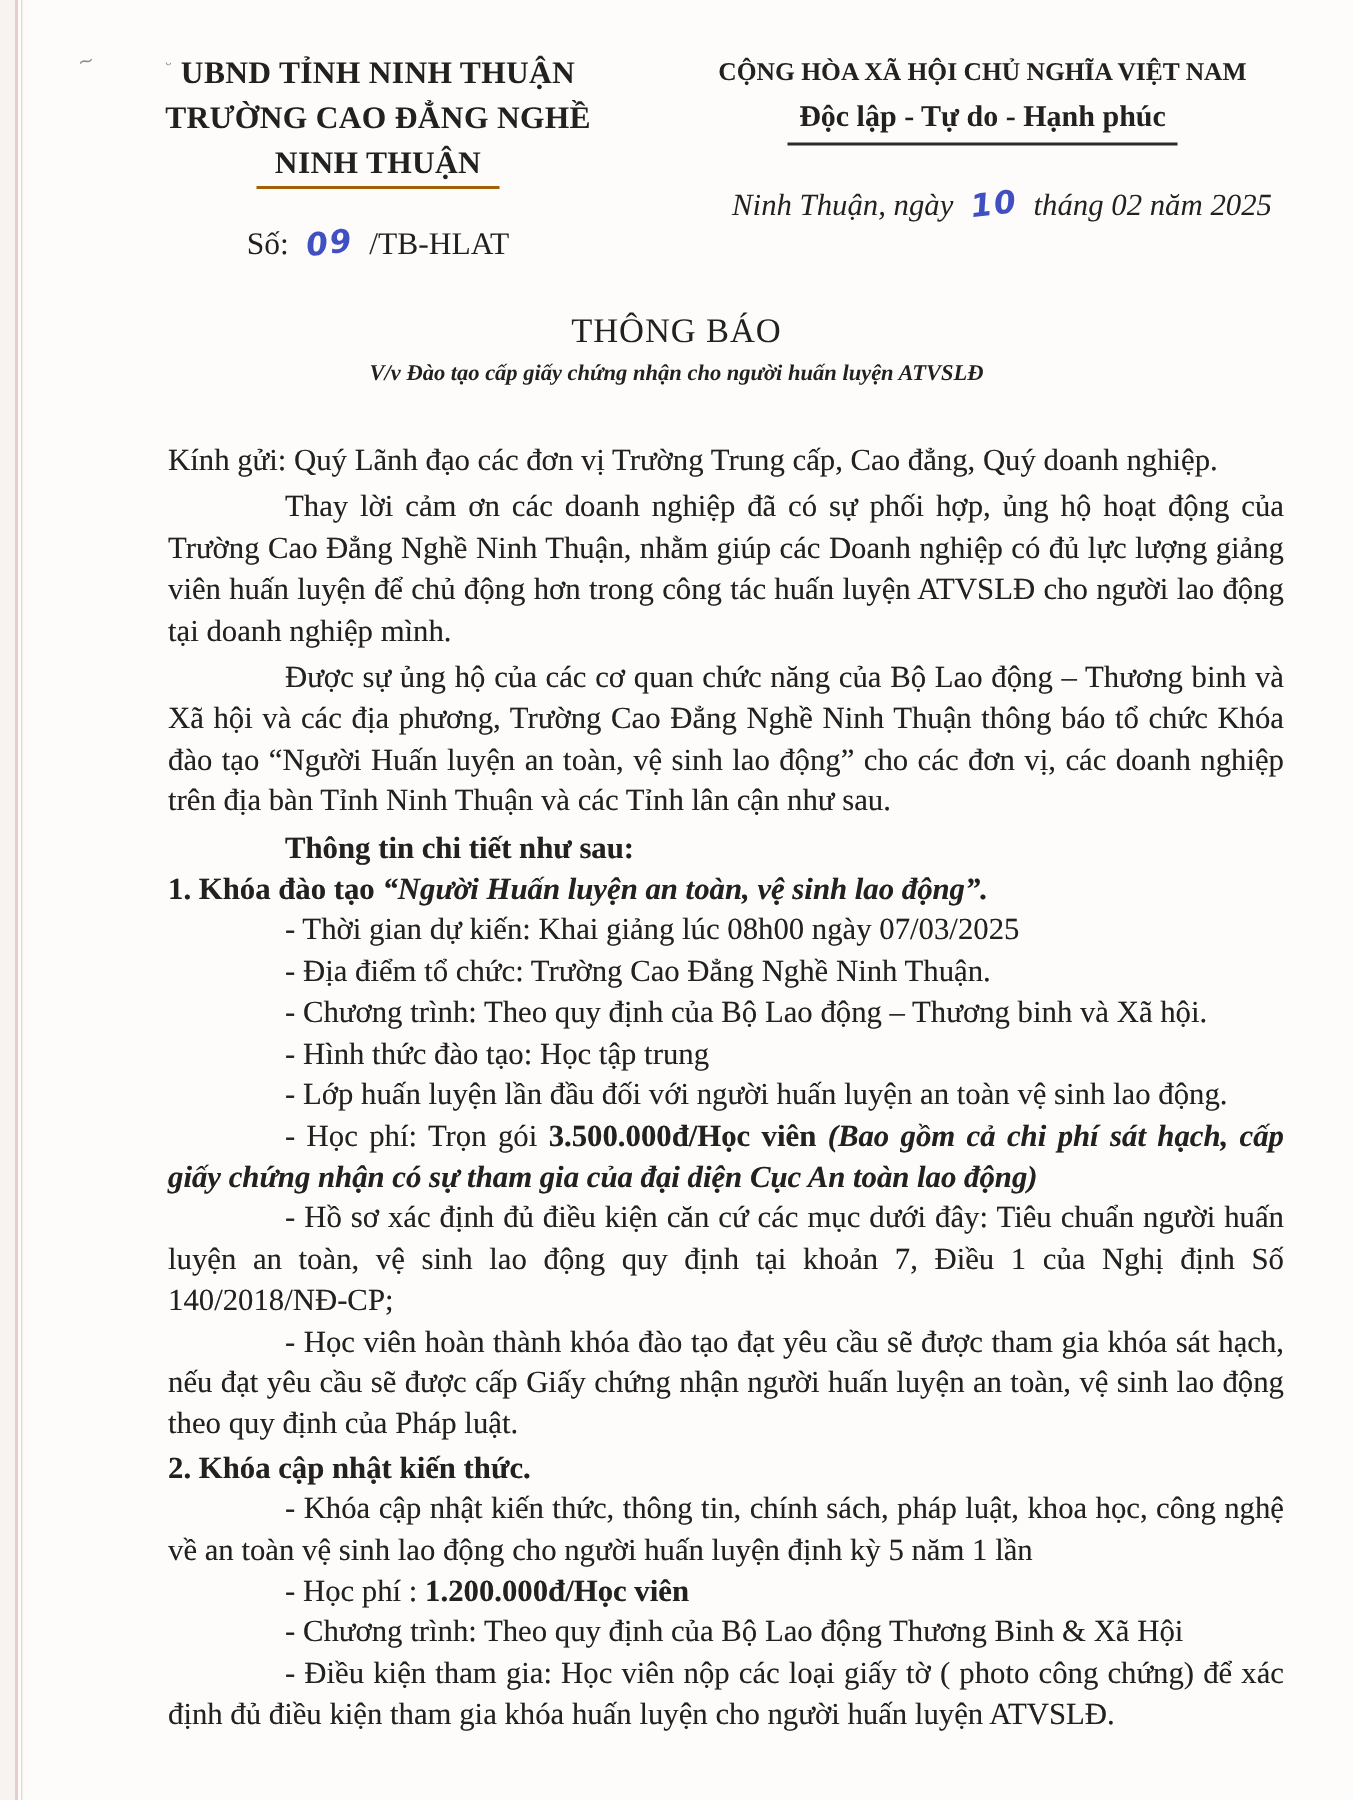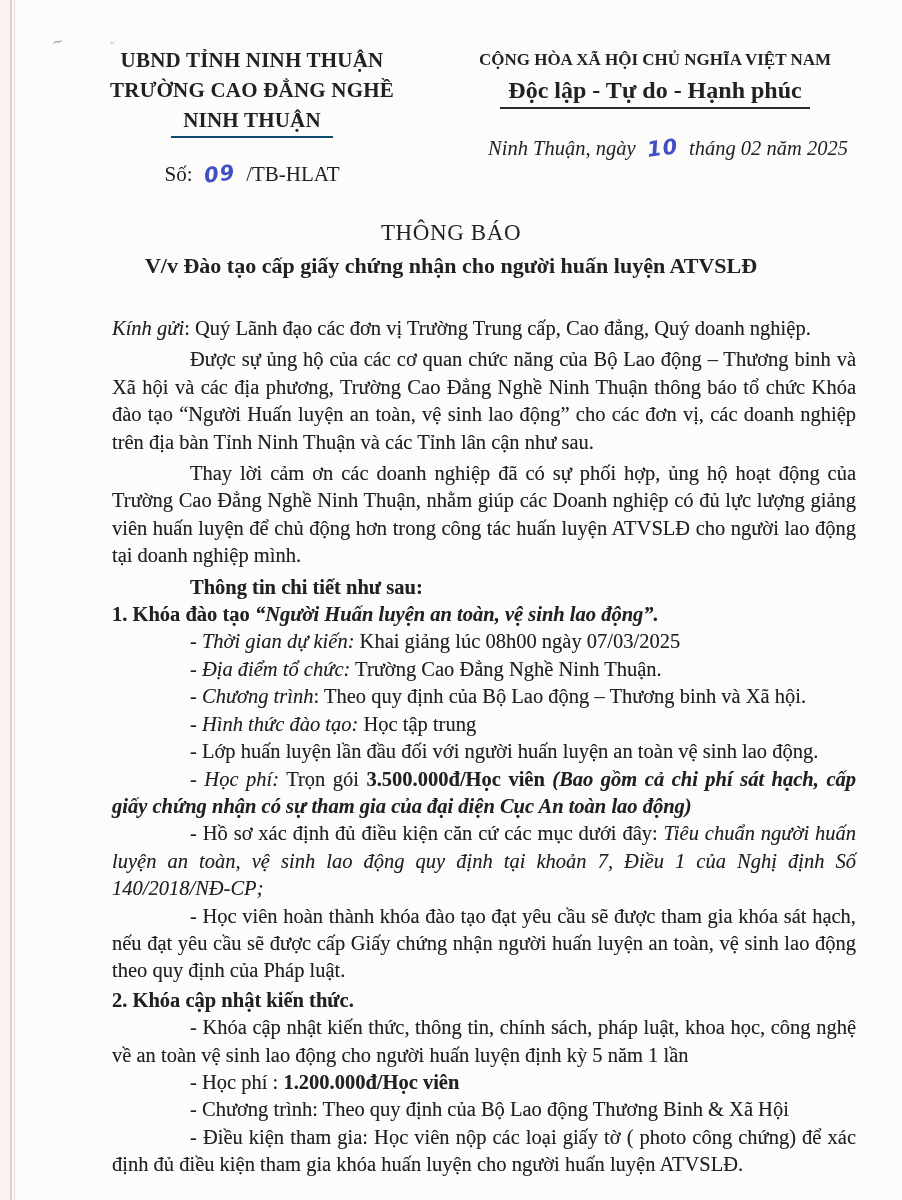--- a/index.html
+++ b/index.html
@@ -8,44 +8,44 @@
     font-family:"Liberation Serif","DejaVu Serif",serif;color:#222120;
   }
   
   .scan-strip{position:absolute;left:0;top:0;width:10px;height:100%;background:#f8f3f1;}
   .scan-line1{position:absolute;left:10px;top:0;width:2px;height:100%;background:#dcbfba;opacity:.75;}
   .scan-line2{position:absolute;left:14px;top:0;width:1px;height:100%;background:#d8d0c8;opacity:.7;}
   .pencil-mark{position:absolute;color:#8d8d8d;font-size:13px;transform:rotate(-12deg);font-family:"DejaVu Sans",sans-serif;}
   .pm1{left:52px;top:34px;}
   .pm2{left:110px;top:37px;transform:rotate(8deg);font-size:11px;}
 
-  .header{display:flex;padding-top:45px;}
+  .header{display:flex;padding-top:33px;}
   .hleft{width:332px;margin-left:86px;text-align:center;}
   .hright{flex:1;text-align:center;padding-right:10px;}
   .issuer-line{font-size:21px;font-weight:bold;line-height:30px;letter-spacing:.2px;}
-  .issuer-underline{display:inline-block;border-bottom:2px solid #0c4a6e;padding:0 12px 2px;line-height:28px;}
+  .issuer-underline{display:inline-block;border-bottom:2px solid #a16207;padding:0 12px 2px;line-height:28px;}
   .doc-number{margin-top:24px;font-size:21px;}
   .national-line1{font-size:17px;font-weight:bold;line-height:30px;}
-  .motto{font-size:24px;font-weight:bold;display:inline-block;border-bottom:2px solid #2a2a2a;padding:0 8px 5px;margin-top:3px;line-height:24px;}
+  .motto{font-size:20px;font-weight:bold;display:inline-block;border-bottom:2px solid #2a2a2a;padding:0 8px 5px;margin-top:3px;line-height:24px;}
   .dateline{margin-top:27px;font-size:20.5px;font-style:italic;padding-left:26px;}
 
   .handwriting{
     font-family:"DejaVu Sans",sans-serif;color:#4050c2;font-style:italic;font-weight:bold;
     font-size:21px;display:inline-block;transform:rotate(-7deg);margin:0 6px;letter-spacing:1px;
   }
 
   .title-block{text-align:center;margin-top:33px;}
   .doc-title{font-size:23px;font-weight:normal;letter-spacing:.6px;}
-  .doc-subtitle{font-size:22px;font-weight:bold;margin-top:7px;text-align:center;}
+  .doc-subtitle{font-size:15px;font-weight:bold;font-style:italic;margin-top:7px;text-align:center;}
 
   .body{margin:36px 46px 0 112px;font-size:20.5px;line-height:27.4px;text-align:justify;
         text-shadow:0 0 .4px rgba(20,20,20,.35);}
   .body p{margin:0;}
   .indent{text-indent:78px;}
-  .italic{font-style:italic;}
+  .italic{}
   .bold{font-weight:bold;}
   .bold-italic{font-weight:bold;font-style:italic;margin-top:24px;}
   .mt-sm{margin-top:4px !important;}
   .mt-xs{margin-top:2px !important;}
 </style>
 </head>
 <body>
 
 <div class="page">
 
@@ -81,23 +81,23 @@
     <div class="doc-title">THÔNG BÁO</div>
     <div class="doc-subtitle">V/v Đào tạo cấp giấy chứng nhận cho người huấn luyện ATVSLĐ</div>
   </div>
 
   <div class="body">
 
     <p>
       <span class="italic">Kính gửi</span><span>: Quý Lãnh đạo các đơn vị Trường Trung cấp, Cao đẳng, Quý doanh nghiệp.</span>
     </p>
 
+    <p class="indent mt-sm">Thay lời cảm ơn các doanh nghiệp đã có sự phối hợp, ủng hộ hoạt động của Trường Cao Đẳng Nghề Ninh Thuận, nhằm giúp các Doanh nghiệp có đủ lực lượng giảng viên huấn luyện để chủ động hơn trong công tác huấn luyện ATVSLĐ cho người lao động tại doanh nghiệp mình.</p>
+
     <p class="indent mt-sm">Được sự ủng hộ của các cơ quan chức năng của Bộ Lao động – Thương binh và Xã hội và các địa phương, Trường Cao Đẳng Nghề Ninh Thuận thông báo tổ chức Khóa đào tạo “Người Huấn luyện an toàn, vệ sinh lao động” cho các đơn vị, các doanh nghiệp trên địa bàn Tỉnh Ninh Thuận và các Tỉnh lân cận như sau.</p>
-
-    <p class="indent mt-sm">Thay lời cảm ơn các doanh nghiệp đã có sự phối hợp, ủng hộ hoạt động của Trường Cao Đẳng Nghề Ninh Thuận, nhằm giúp các Doanh nghiệp có đủ lực lượng giảng viên huấn luyện để chủ động hơn trong công tác huấn luyện ATVSLĐ cho người lao động tại doanh nghiệp mình.</p>
 
     <p class="indent bold mt-sm">Thông tin chi tiết như sau:</p>
 
     <p>
       <span class="bold">1.  Khóa đào tạo </span><span class="bold-italic">“Người Huấn luyện an toàn, vệ sinh lao động”.</span>
     </p>
 
     <p class="indent">
       <span class="italic">- Thời gian dự kiến:</span><span> Khai giảng lúc 08h00 ngày 07/03/2025</span>
     </p>

